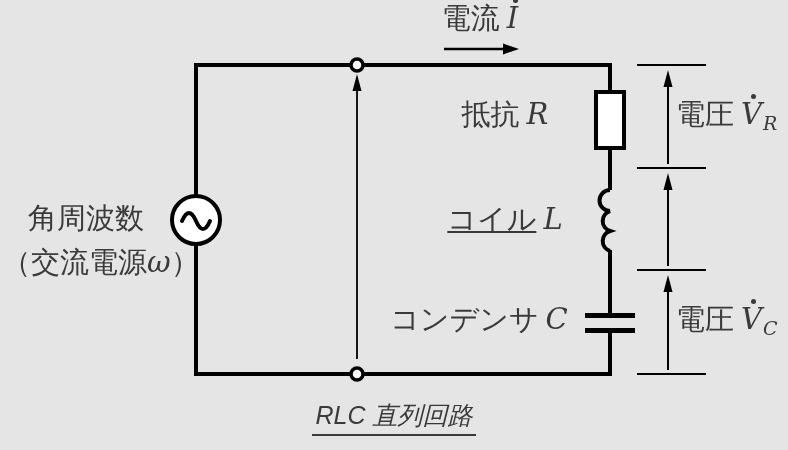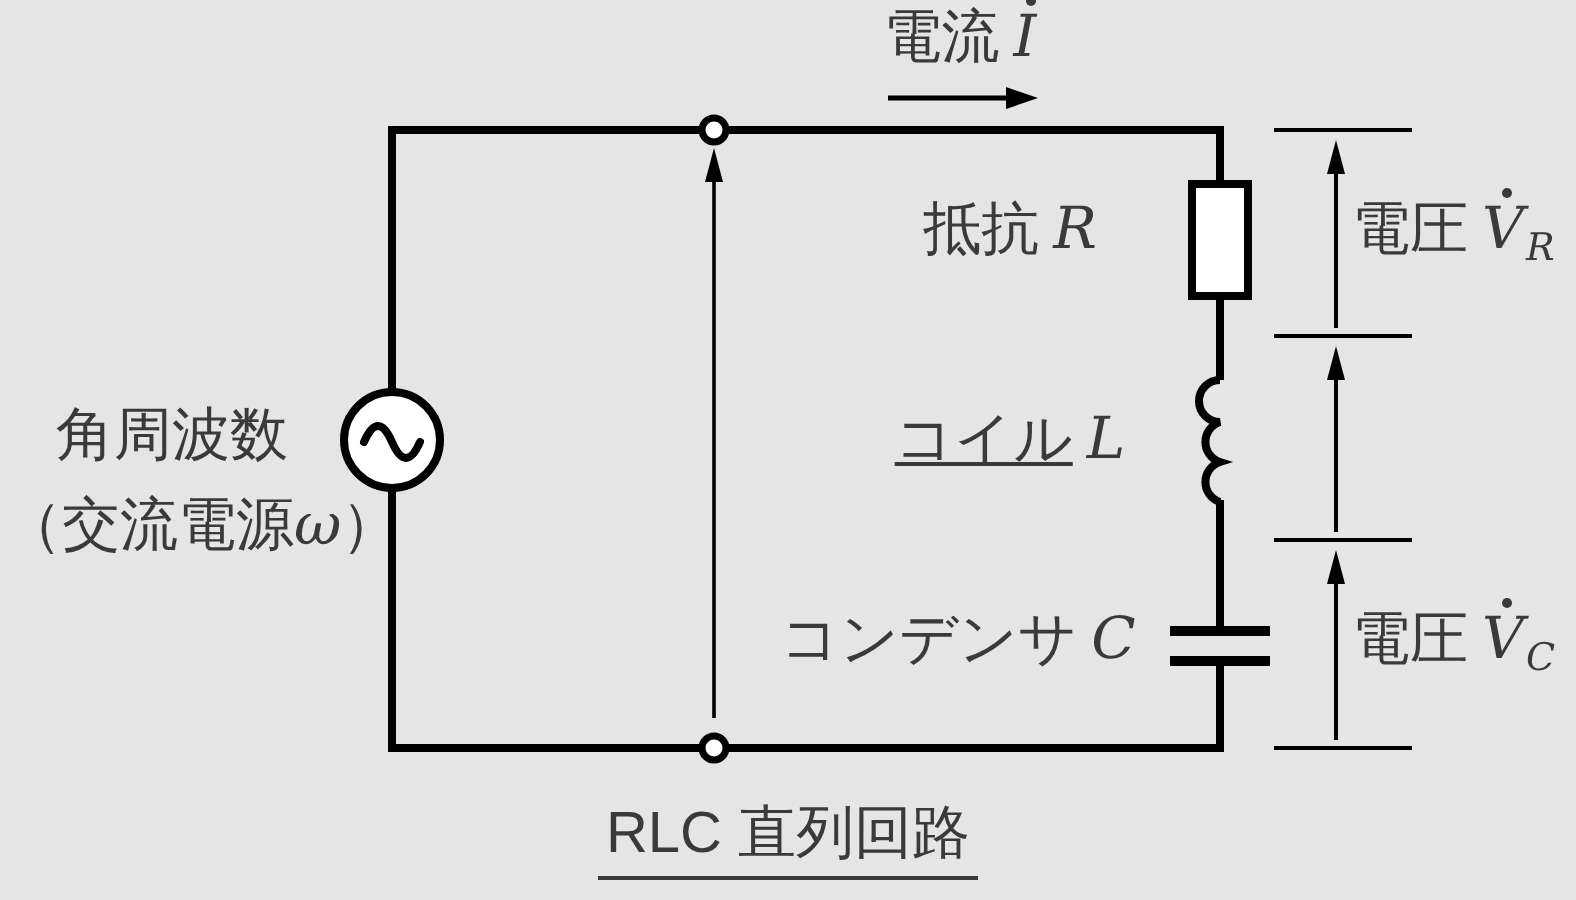--- a/index.html
+++ b/index.html
@@ -24,22 +24,22 @@
     width:5px; height:5px; border-radius:50%; background:currentColor;
   }
   .mdot.narrow { left:6px; }
   .msym sub {
     font-size:19px; line-height:0; vertical-align:-6px; margin-left:1px;
     font-family:"DejaVu Serif","Liberation Serif",serif; font-style:italic;
   }
   .src-line { position:absolute; font-size:29px; line-height:1; white-space:nowrap; }
   .caption-wrap { position:absolute; left:0; top:401px; width:788px; text-align:center; }
   .caption-text {
-    display:inline-block; font-size:29px; line-height:1.15;
-    border-bottom:2.5px solid #3a3a3a; padding:0 4px 4px 4px;
+    display:inline-block; font-size:25px; line-height:1.15;
+    border-bottom:2.5px solid #3a3a3a; padding:0 4px 4px 4px;font-style:italic;
   }
 </style>
 </head>
 <body>
 
 <div class="stage">
 
   <svg width="788" height="450" viewBox="0 0 788 450">
 
     <path d="M 196 65 H 610" stroke="#000" stroke-width="4" fill="none"></path>

